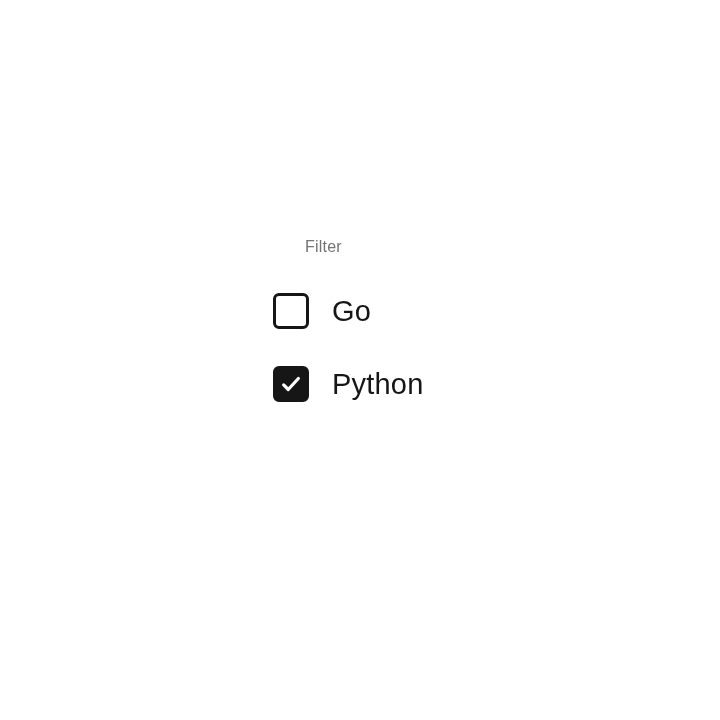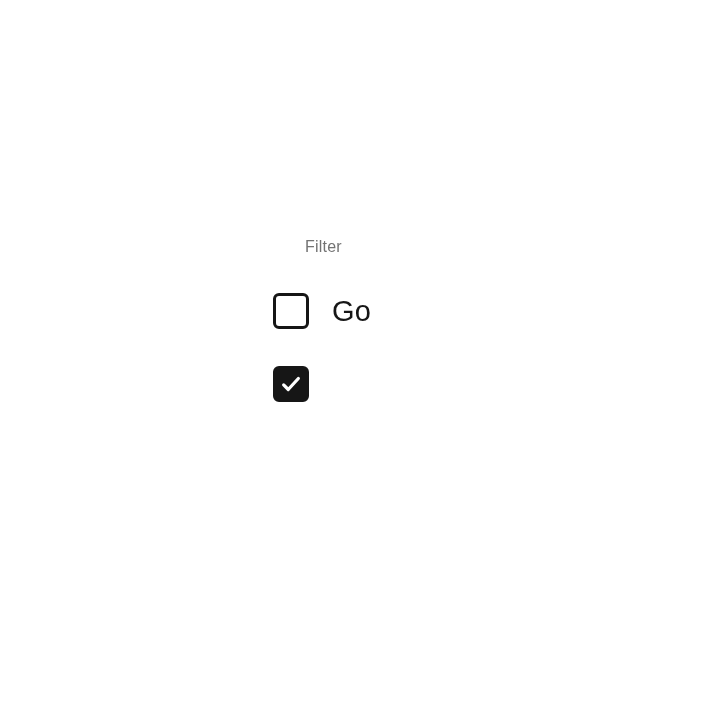--- a/index.html
+++ b/index.html
@@ -73,15 +73,16 @@
     <div class="checkbox unchecked"></div>
     <span class="option-label">Go</span>
   </div>
 
   <div class="filter-option">
     <div class="checkbox checked">
       <svg class="checkmark" viewBox="0 0 24 24" fill="none" stroke="#ffffff" stroke-width="3.5" stroke-linecap="round" stroke-linejoin="round">
         <polyline points="4 13 9 18 20 6"></polyline>
       </svg>
     </div>
+    <span class="option-label">Python</span>
   </div>
 
 </div>
 
 </body></html>

